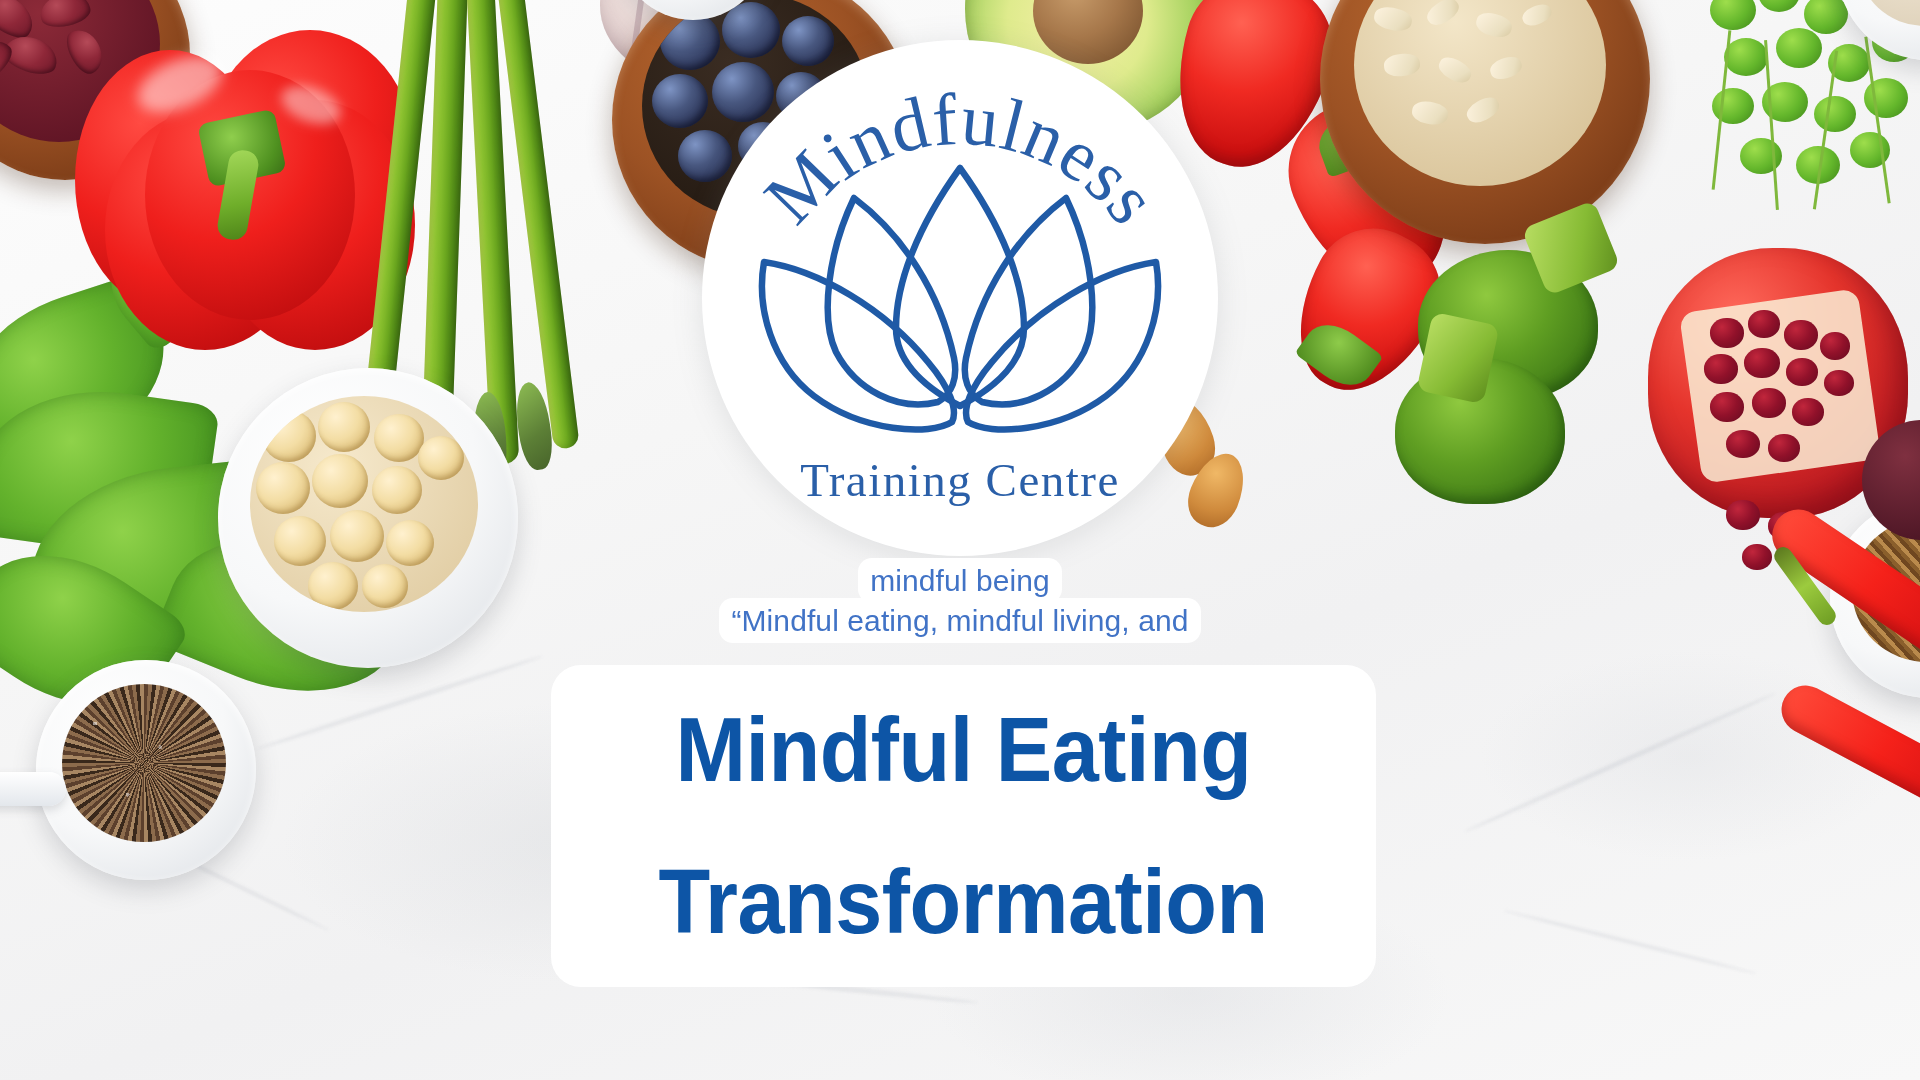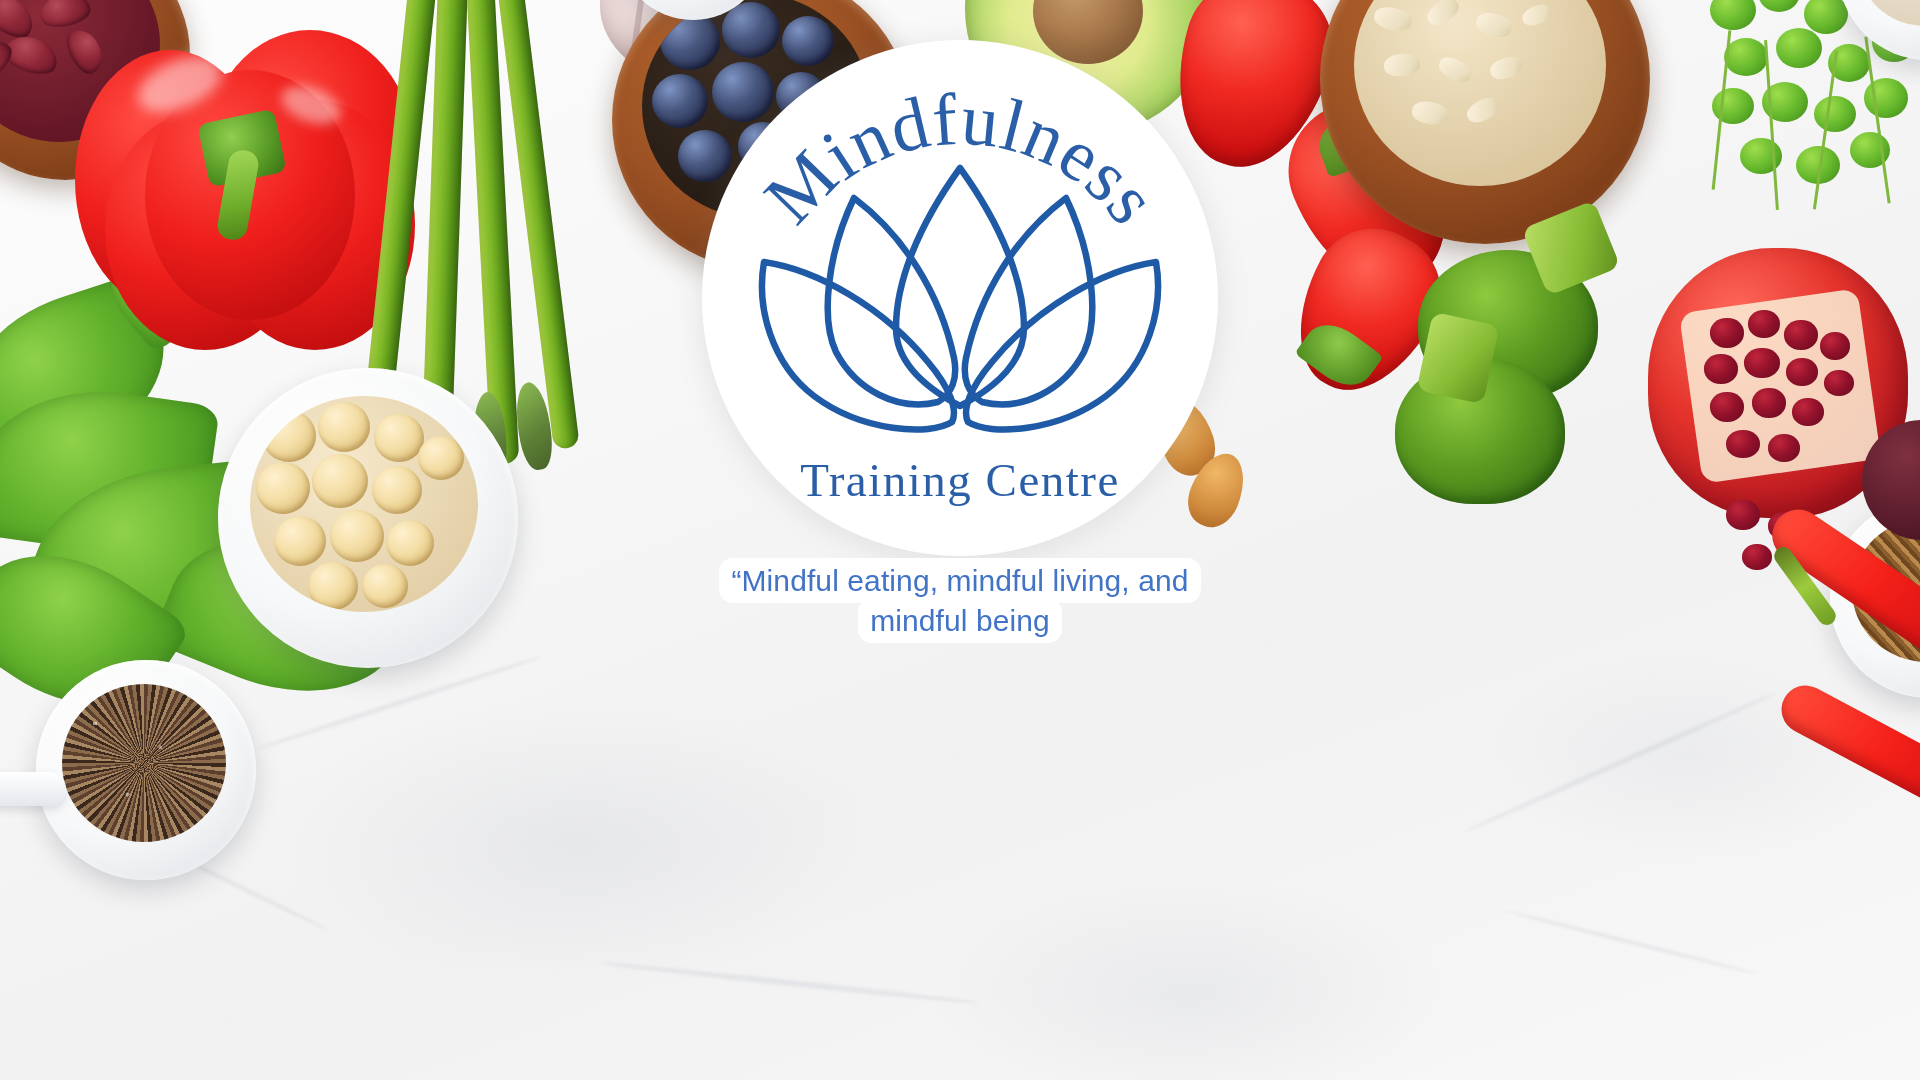--- a/index.html
+++ b/index.html
@@ -323,18 +323,22 @@
 
         <path d="M454 222 C 400 230 334 268 290 322 C 268 348 260 370 266 382
                  C 288 396 356 392 404 356 C 446 324 462 268 454 222 Z"></path>
       </g>
 
       <text x="258" y="456" text-anchor="middle" font-family="'Liberation Serif', serif" font-size="47" fill="#2a5fa8" letter-spacing="1.5" id="logoBottomText">Training Centre</text>
     </svg>
   </div>
 
   <div class="quote">
+    <div><span>mindful being</span></div>
     <div><span>“Mindful eating, mindful living, and</span></div>
-    <div><span>mindful being</span></div>
-  </div>
-
+  </div>
+
+  <div class="title-card">
+    <div class="title-line">Mindful Eating</div>
+    <div class="title-line">Transformation</div>
+  </div>
 
 </div>
 
 </body></html>

